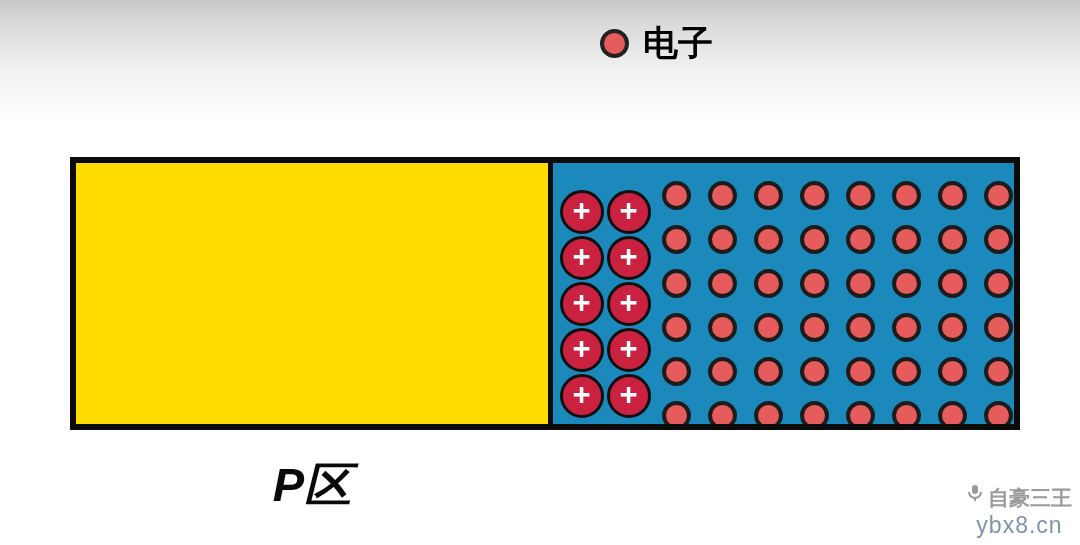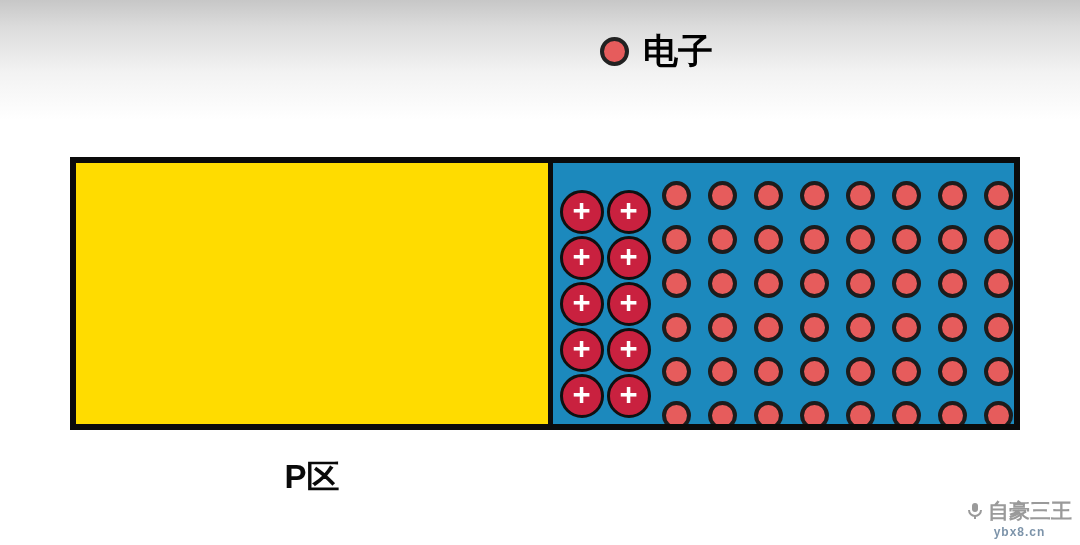--- a/index.html
+++ b/index.html
@@ -9,21 +9,21 @@
     width: 1080px; height: 545px;
     font-family: "Liberation Sans", "DejaVu Sans", sans-serif;
     overflow: hidden;
   }
   .stage {
     position: relative; width: 1080px; height: 545px; overflow: hidden;
     background: linear-gradient(180deg, #c7c7c7 0%, #dcdcdc 5%, #f2f2f2 13%, #ffffff 22%, #ffffff 100%);
   }
 
   
-  .legend { position: absolute; left: 600px; top: 32px; display: flex; align-items: center; gap: 14px; }
+  .legend { position: absolute; left: 600px; top: 24px; display: flex; align-items: center; gap: 14px; }
   .legend-dot {
     width: 29px; height: 29px; border-radius: 50%;
     background: var(--electron, #e65c5c); border: 4px solid #222;
   }
   .legend-label { font-size: 35px; font-weight: 600; color: #000; line-height: 1.1; }
 
   
   .junction {
     position: absolute; left: 70px; top: 157px; width: 950px; height: 273px;
     border: 6px solid #0b0b0b; display: flex; background: var(--n-color, #1c89bd);
@@ -49,31 +49,31 @@
     position: absolute; left: 100px; top: 10px;
     display: grid; grid-template-columns: repeat(var(--cols, 8), 46px); grid-auto-rows: 44px;
   }
   .electron {
     width: 29px; height: 29px; border-radius: 50%; margin: auto;
     background: var(--electron, #e65c5c); border: 4px solid #1c1c1c;
   }
 
   
   .label-p, .label-n {
-    position: absolute; top: 458px; font-size: 33px; font-weight: 600; color: #0a0a0a;
-    text-align: center; line-height: 1.15;
+    position: absolute; top: 458px; font-size: 47px; font-weight: 600; color: #0a0a0a;
+    text-align: center; line-height: 1.15; font-style: italic;
   }
   .label-p { left: 70px;  width: 484px; }
   .label-n { left: 554px; width: 466px; }
 
   
   .watermark { position: absolute; right: 8px; bottom: 6px; text-align: center; }
-  .wm-line1 { display: flex; align-items: center; justify-content: flex-end; gap: 5px;
+  .wm-line1 { display: flex; align-items: flex-start; justify-content: flex-end; gap: 5px;
               color: #9a9a9a; font-size: 21px; font-weight: 600; }
-  .wm-line2 { color: #7d94aa; font-size: 12px; font-weight: 700; letter-spacing: 1px; }
+  .wm-line2 { color: #7d94aa; font-size: 23px; font-weight: 400; letter-spacing: 1px; }
   .wm-icon svg { display: block; }
 </style>
 </head>
 <body>
 
 <div class="stage" style="--p-color: #FFDC00; --n-color: #1C89BD; --ion: #C9213F; --electron: #E65C5C;">
 
   <div class="legend">
     <span class="legend-dot"></span>
     <span class="legend-label">电子</span>

